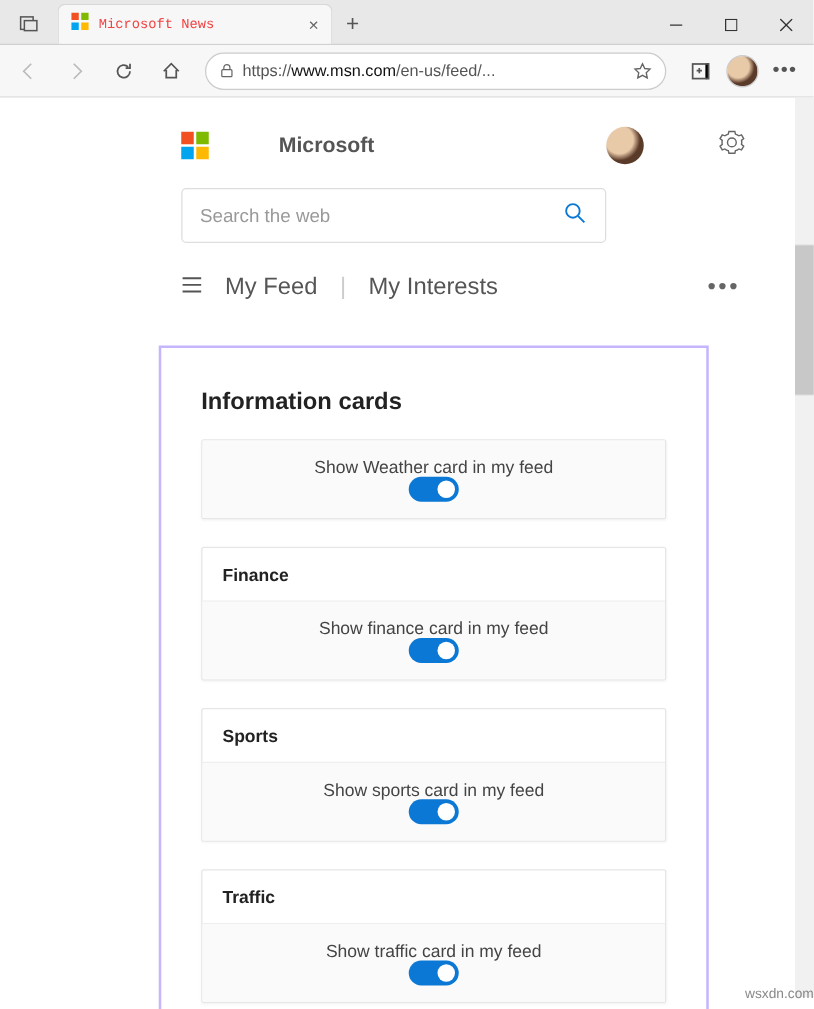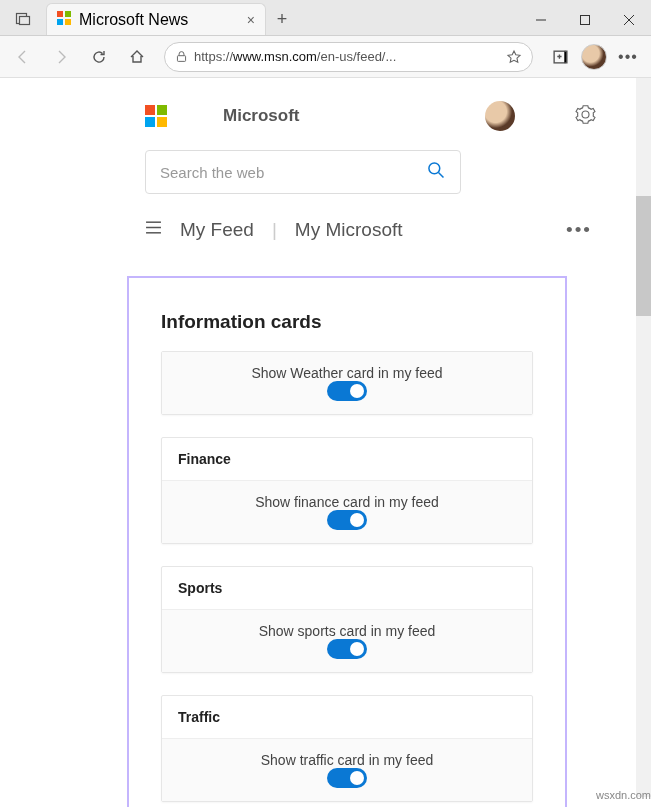--- a/index.html
+++ b/index.html
@@ -2,21 +2,21 @@
 <html><head>
   <meta charset="utf-8">
   <style>
     * { margin: 0; padding: 0; box-sizing: border-box; }
     body { font-family: "Segoe UI", Arial, sans-serif; background: #fff; width: 651px; height: 807px; overflow: hidden; position: relative; }
     
     
     .titlebar { height: 36px; background: #e8e8e8; display: flex; align-items: flex-end; border-bottom: 1px solid #d0d0d0; }
     .tab-button { width: 38px; height: 32px; display: flex; align-items: center; justify-content: center; margin-left: 4px; }
     .tab { background: #f7f7f7; height: 32px; min-width: 220px; border-radius: 6px 6px 0 0; display: flex; align-items: center; padding: 0 10px; gap: 8px; border: 1px solid #d8d8d8; border-bottom: none; margin-left: 4px; }
-    .tab-title { font-size: 16px; color: #000000; flex: 1; }
+    .tab-title { font-size: 11px; color: #ef4444; flex: 1; font-family: Liberation Mono, monospace; }
     .tab-close { font-size: 14px; color: #666; cursor: pointer; }
     .new-tab { width: 32px; height: 32px; display: flex; align-items: center; justify-content: center; color: #555; font-size: 18px; }
     .window-controls { margin-left: auto; display: flex; }
     .win-btn { width: 44px; height: 30px; display: flex; align-items: center; justify-content: center; color: #333; }
     
     .toolbar { height: 42px; background: #f7f7f7; display: flex; align-items: center; padding: 0 6px; gap: 4px; border-bottom: 1px solid #e0e0e0; }
     .tb-btn { width: 34px; height: 34px; display: flex; align-items: center; justify-content: center; color: #555; border-radius: 4px; }
     .tb-btn.disabled { color: #bbb; }
     .url-bar { flex: 1; height: 30px; background: #fff; border: 1px solid #ccc; border-radius: 15px; display: flex; align-items: center; padding: 0 10px; gap: 6px; margin: 0 6px; }
     .url-text { font-size: 13px; color: #555; flex: 1; white-space: nowrap; overflow: hidden; }
@@ -28,21 +28,21 @@
     .page { padding: 10px 40px 40px 145px; width: 636px; }
     
     .site-header { display: flex; align-items: center; height: 56px; gap: 46px; }
     .ms-logo { width: 22px; height: 22px; display: grid; grid-template: 1fr 1fr / 1fr 1fr; gap: 2px; margin-right: 10px; }
     .ms-logo span:nth-child(1){ background:#f25022 } .ms-logo span:nth-child(2){ background:#7fba00 } .ms-logo span:nth-child(3){ background:#00a4ef } .ms-logo span:nth-child(4){ background:#ffb900 }
     .ms-name { font-size: 17px; font-weight: 600; color: #555; }
     .spacer { flex: 1; }
     .avatar-md { width: 30px; height: 30px; border-radius: 50%; background: radial-gradient(circle at 35% 35%, #e8c9a8 40%, #5a3a28 60%); margin-right: 14px; }
     .gear { color: #666; }
     
-    .searchbox { height: 44px; border: 1px solid #ddd; border-radius: 4px; display: flex; align-items: center; padding: 0 14px; margin-top: 6px; margin-bottom: 14px; justify-content: space-between; background:#fff; width: 316px; }
+    .searchbox { height: 44px; border: 1px solid #ddd; border-radius: 4px; display: flex; align-items: center; padding: 0 14px; margin-top: 6px; margin-bottom: 14px; justify-content: space-between; background:#fff; width: 340px; }
     .searchbox input { border: none; outline: none; font-size: 15px; color: #333; flex: 1; background: transparent; }
     .searchbox input::placeholder { color: #999; }
     .sicon { color: #0a78d4; }
     
     .feednav { display: flex; align-items: center; height: 44px; color: #555; font-size: 19px; gap: 18px; }
     .feednav .sep { color: #ccc; }
     .more-dots { margin-left: auto; letter-spacing: 2px; color: #666; padding-right: 4px; }
     
     .highlight-box { border: 2px solid #c4b5fd; padding: 33px 32px; margin-top: 24px; margin-left: -18px; width: 440px; }
     .section-title { font-size: 19px; font-weight: 600; color: #222; margin-bottom: 18px; }
@@ -175,21 +175,21 @@
     </div>
 
     <div class="feednav">
       <span><svg width="17" height="17" viewBox="0 0 16 16">
             <line x1="1" y1="3" x2="15" y2="3" stroke="#555" stroke-width="1.4"></line>
             <line x1="1" y1="8" x2="15" y2="8" stroke="#555" stroke-width="1.4"></line>
             <line x1="1" y1="13" x2="15" y2="13" stroke="#555" stroke-width="1.4"></line>
           </svg></span>
       <span>My Feed</span>
       <span class="sep">|</span>
-      <span>My Microsoft</span>
+      <span>My Interests</span>
       <span class="more-dots">•••</span>
     </div>
 
     <div class="highlight-box">
       <div class="section-title">Information cards</div>
 
       <div class="card">
         <div class="card-body">
           <span>Show Weather card in my feed</span>
           <div class="toggle"></div>

